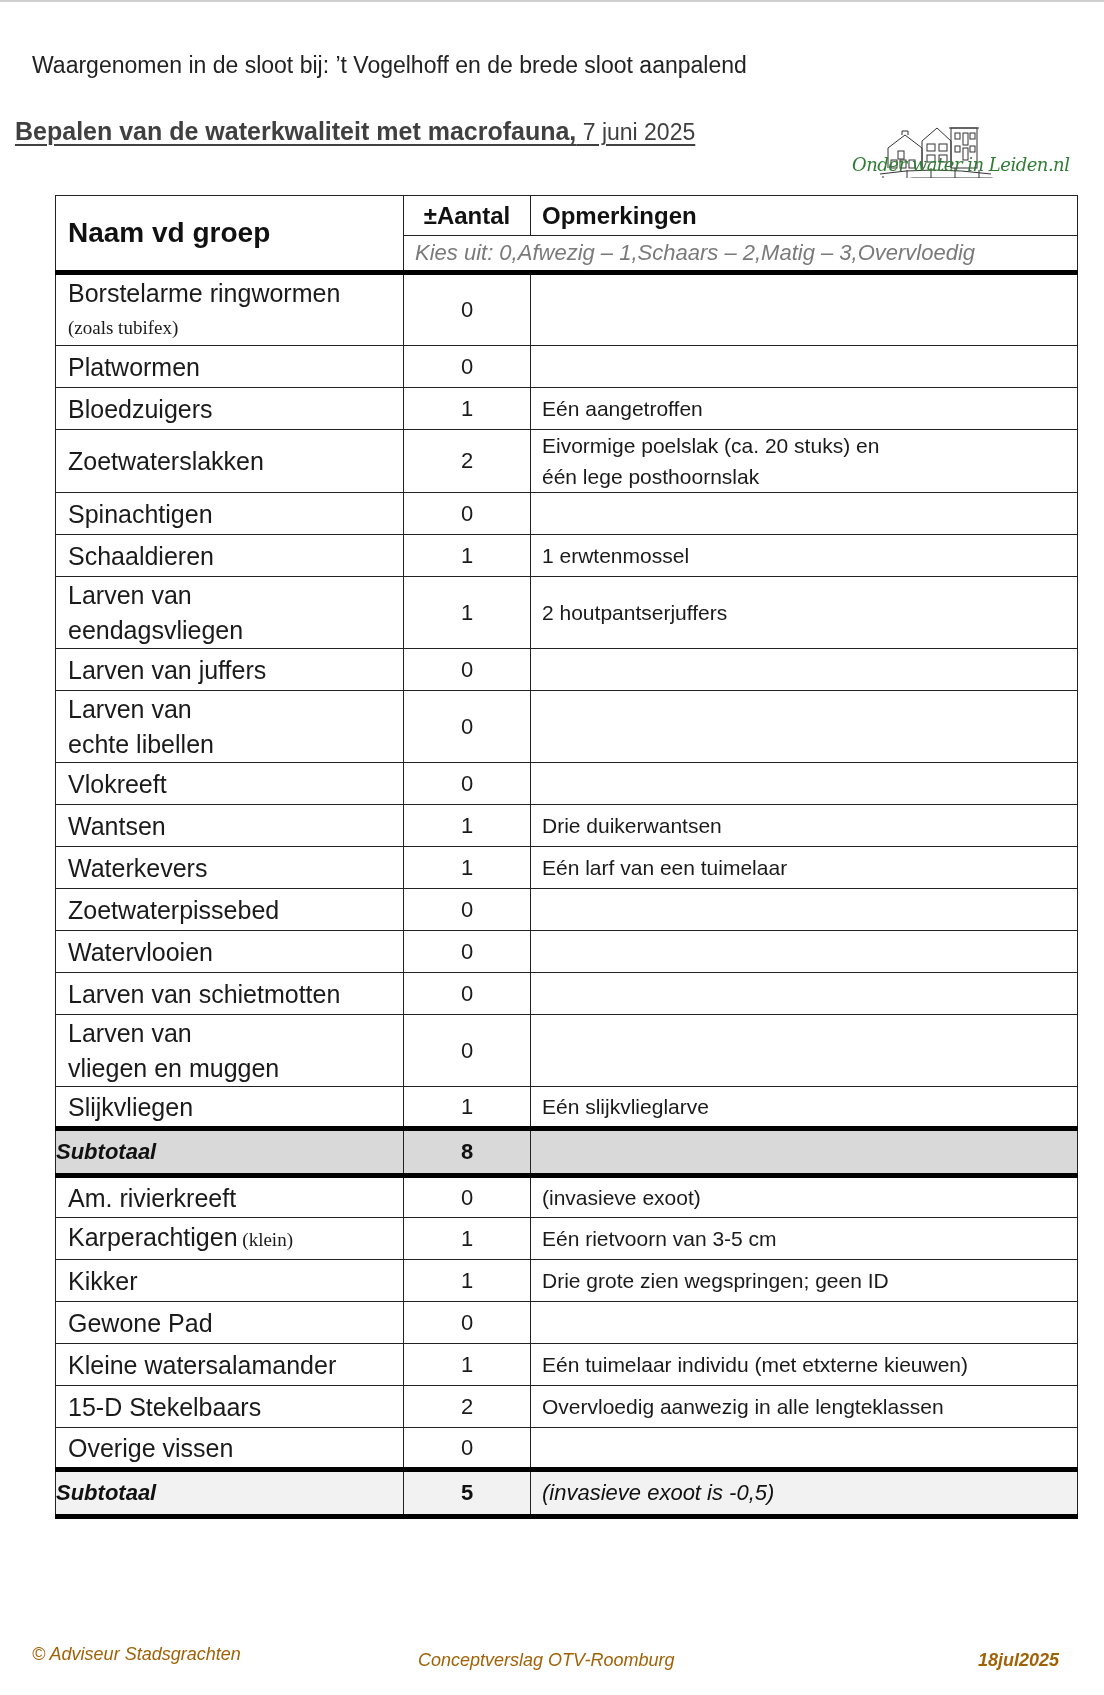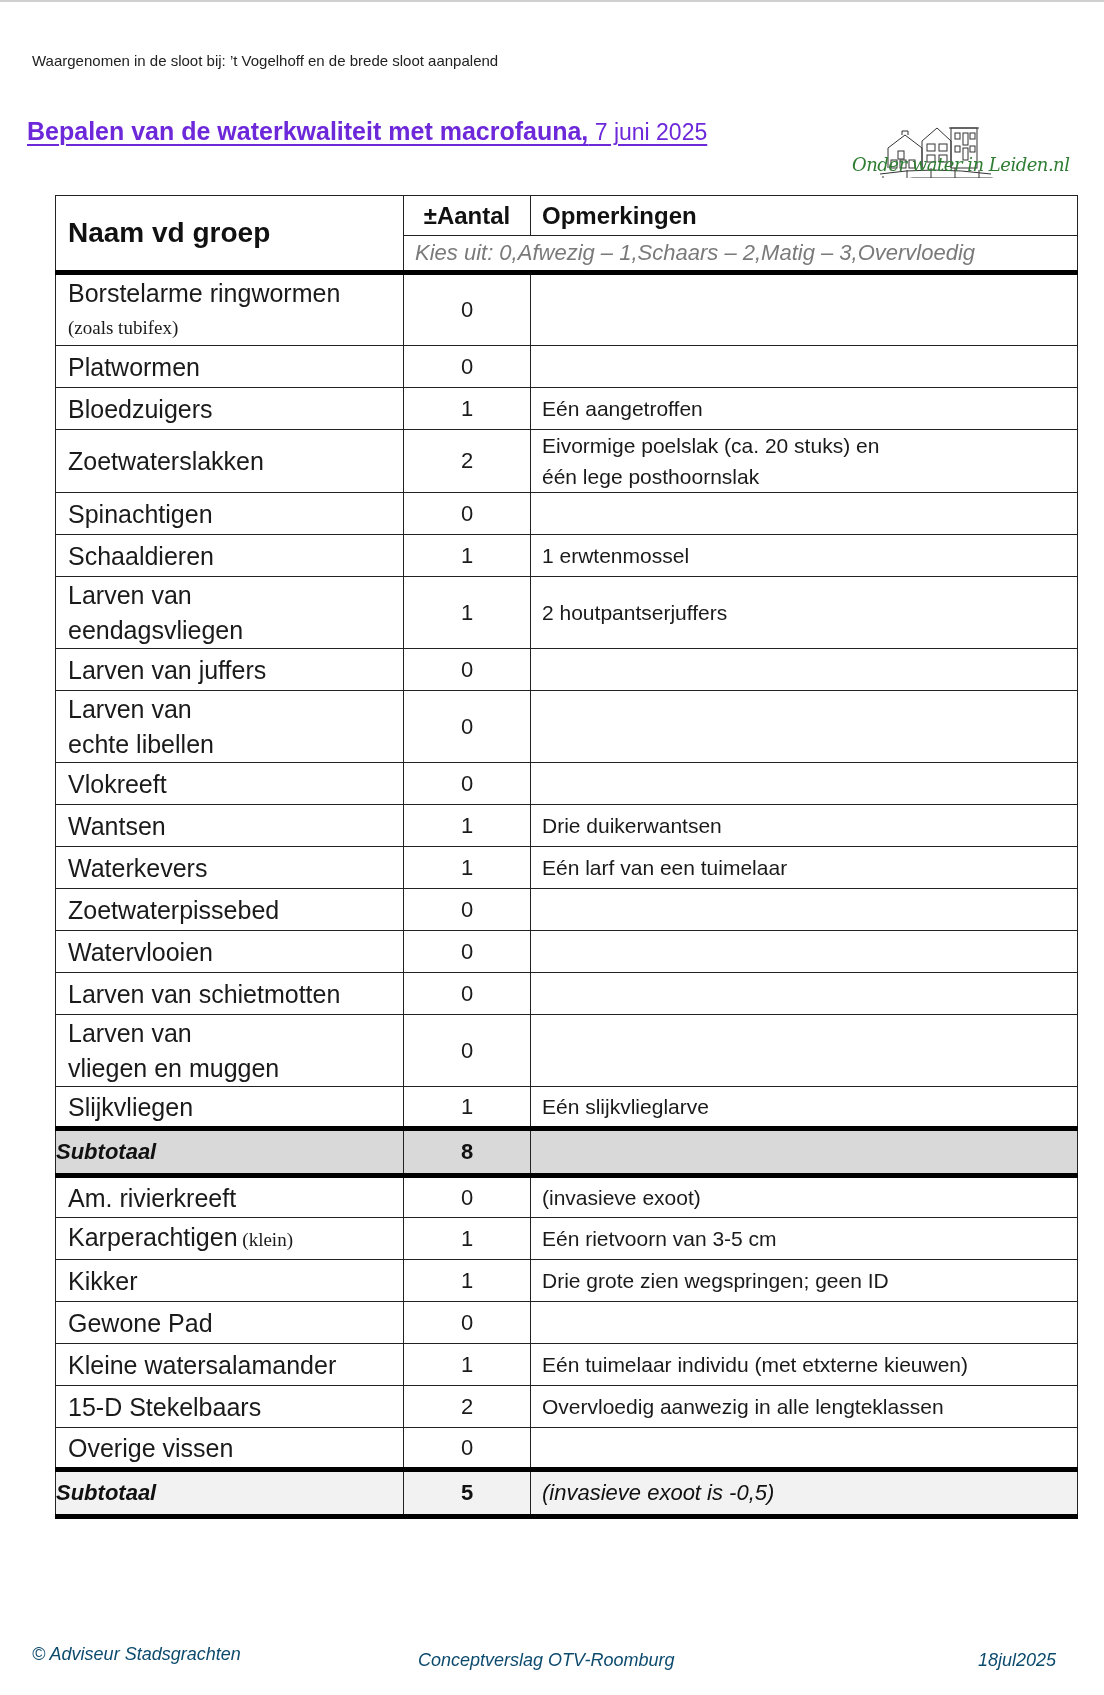--- a/index.html
+++ b/index.html
@@ -1,20 +1,20 @@
 <!DOCTYPE html>
 <html><head>
 <meta charset="utf-8">
 <style>
   html, body { margin: 0; padding: 0; background: #ffffff; }
   body { width: 1104px; height: 1695px; position: relative; overflow: hidden;
          font-family: "Liberation Sans", "DejaVu Sans", sans-serif; color: #111; }
   .topline { position: absolute; left: 0; top: 0; width: 1104px; height: 2px; background: #d0d0d0; }
-  .subtitle { position: absolute; left: 32px; top: 52px; font-size: 15px; color: #222; white-space: nowrap; }
-  .title { position: absolute; left: 27px; top: 117px; font-size: 25px; font-weight: bold; color: #6d28d9;
+  .subtitle { position: absolute; left: 32px; top: 52px; font-size: 23px; color: #222; white-space: nowrap; }
+  .title { position: absolute; left: 15px; top: 117px; font-size: 25px; font-weight: bold; color: #404040;
            text-decoration: underline; text-decoration-thickness: 2px; text-underline-offset: 4px; white-space: nowrap; }
   .title .date { font-weight: normal; font-size: 23px; }
   .logo { position: absolute; left: 843px; top: 58px; width: 190px; height: 120px; }
   .logo-text { position: absolute; left: 852px; top: 154px; font-family: "DejaVu Serif", serif; font-style: italic;
                font-size: 18px; color: #2e7d32; white-space: nowrap; letter-spacing: -0.5px; }
 
   table.sheet { position: absolute; left: 31px; top: 195px; width: 1022px; border-collapse: collapse; table-layout: fixed; margin-left: 24px; }
   table.sheet td { border: 1px solid #222; padding: 0; vertical-align: middle; }
   .col-name { width: 348px; }
   .col-count { width: 127px; }
@@ -27,24 +27,24 @@
   .hdr-count { font-size: 24px; font-weight: bold; text-align: center; height: 39px; }
   .hdr-note { font-size: 24px; font-weight: bold; padding-left: 11px !important; }
   .hdr-hint { font-size: 22px; font-style: italic; color: #7a7a7a; padding-left: 11px !important; height: 34px; white-space: nowrap; }
   tr.thick-bottom td { border-bottom: 5px solid #000; }
   tr.subtotal td { background: #d9d9d9; font-weight: bold; height: 42px; border-bottom: 5px solid #000; }
   tr.subtotal2 td { background: #f2f2f2; height: 42px; border-bottom: 5px solid #000; }
   td.sub-label { text-align: left; padding-right: 12px !important; font-style: italic; font-weight: bold; font-size: 22px; }
   td.sub-count { text-align: center; font-size: 22px; font-weight: bold; }
   td.sub-note { font-style: italic; font-size: 22px; padding-left: 11px !important; font-weight: normal; }
 
-  .footer { position: absolute; top: 1644px; font-style: italic; font-size: 18px; color: #0c4a6e; white-space: nowrap; }
+  .footer { position: absolute; top: 1644px; font-style: italic; font-size: 18px; color: #a16207; white-space: nowrap; }
   .footer.left { left: 32px; }
   .footer.center { left: 418px; top: 1650px; }
-  .footer.right { left: 978px; top: 1650px; }
+  .footer.right { left: 978px; top: 1650px; font-weight: bold; }
 </style>
 </head>
 <body>
 
 <div class="topline"></div>
 
 <div class="subtitle">Waargenomen in de sloot bij: ’t Vogelhoff en de brede sloot aanpalend</div>
 <div class="title"><span>Bepalen van de waterkwaliteit met macrofauna,</span><span class="date"> 7 juni 2025</span></div>
 
 <svg class="logo" viewBox="0 0 190 120" fill="none" stroke="#333" stroke-width="1">

